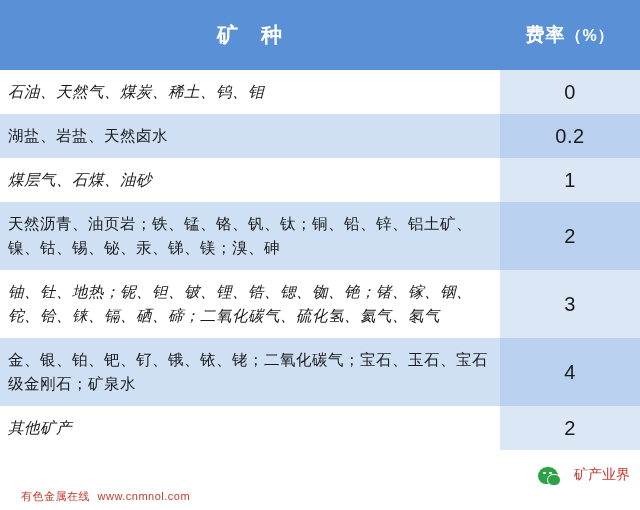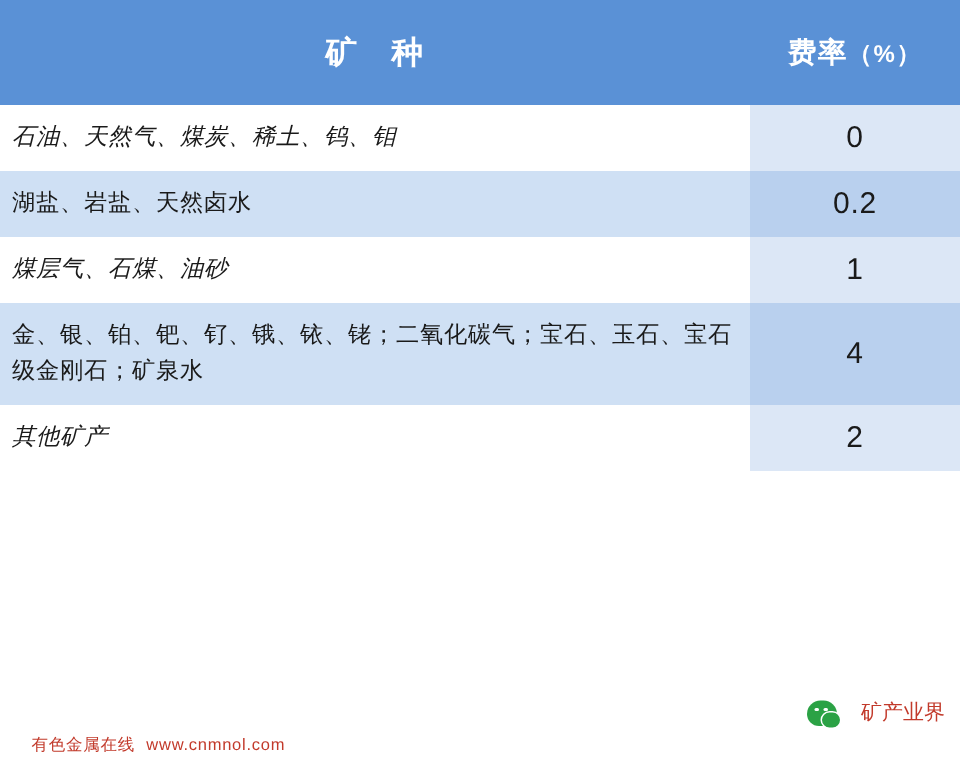--- a/index.html
+++ b/index.html
@@ -152,20 +152,28 @@
       </tr>
       <tr class="band-b">
         <td class="mineral">湖盐、岩盐、天然卤水</td>
         <td class="rate">0.2</td>
       </tr>
       <tr class="band-a">
         <td class="mineral">煤层气、石煤、油砂</td>
         <td class="rate">1</td>
       </tr>
       <tr class="band-b">
+        <td class="mineral">天然沥青、油页岩；铁、锰、铬、钒、钛；铜、铅、锌、铝土矿、镍、钴、锡、铋、汞、锑、镁；溴、砷</td>
+        <td class="rate">2</td>
+      </tr>
+      <tr class="band-a">
+        <td class="mineral">铀、钍、地热；铌、钽、铍、锂、锆、锶、铷、铯；锗、镓、铟、铊、铪、铼、镉、硒、碲；二氧化碳气、硫化氢、氦气、氡气</td>
+        <td class="rate">3</td>
+      </tr>
+      <tr class="band-b">
         <td class="mineral">金、银、铂、钯、钌、锇、铱、铑；二氧化碳气；宝石、玉石、宝石级金刚石；矿泉水</td>
         <td class="rate">4</td>
       </tr>
       <tr class="band-a">
         <td class="mineral">其他矿产</td>
         <td class="rate">2</td>
       </tr>
     </tbody>
   </table>
 

